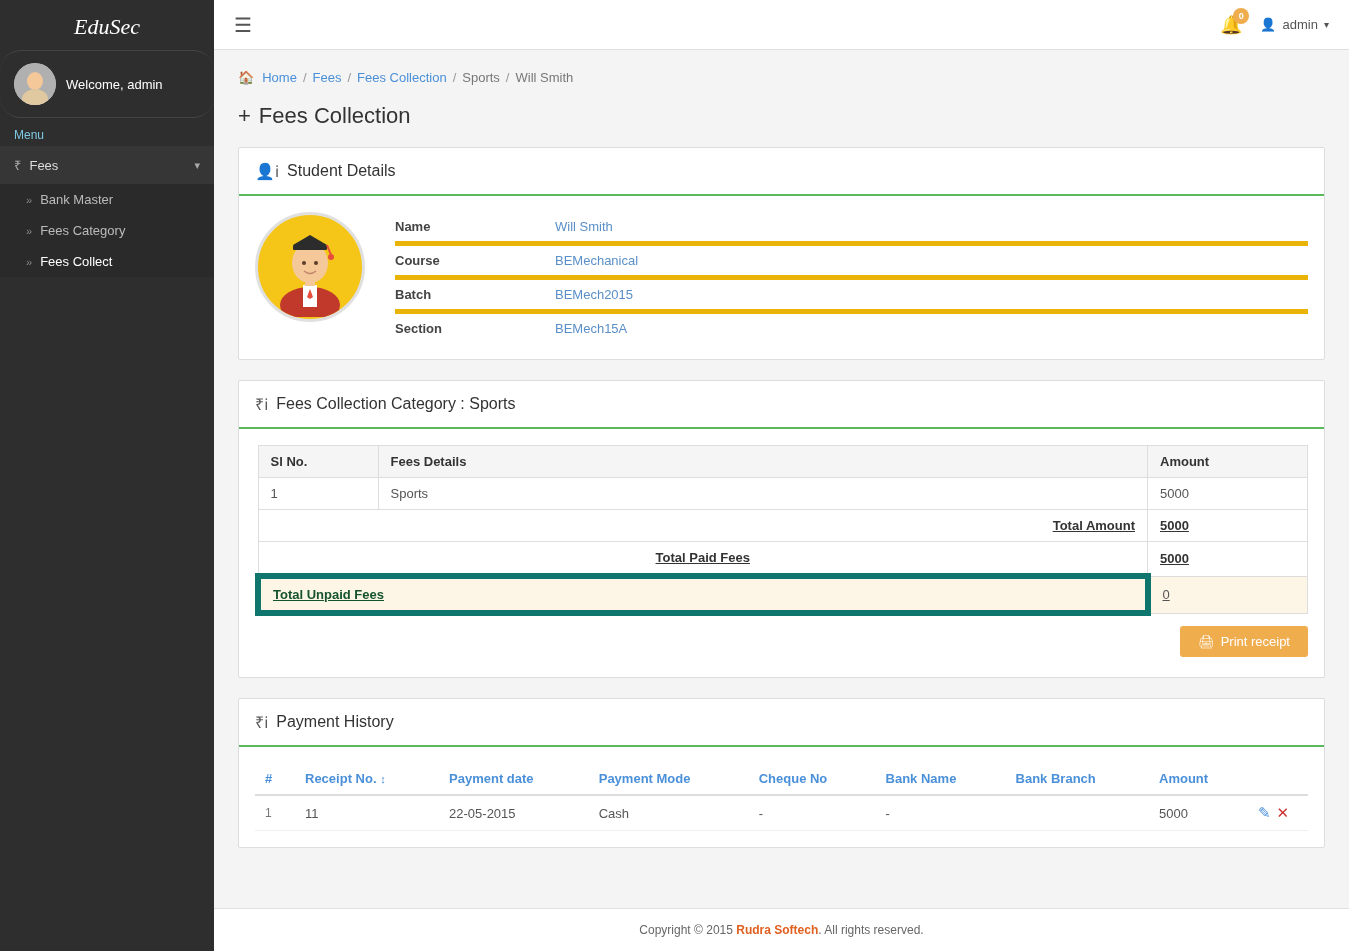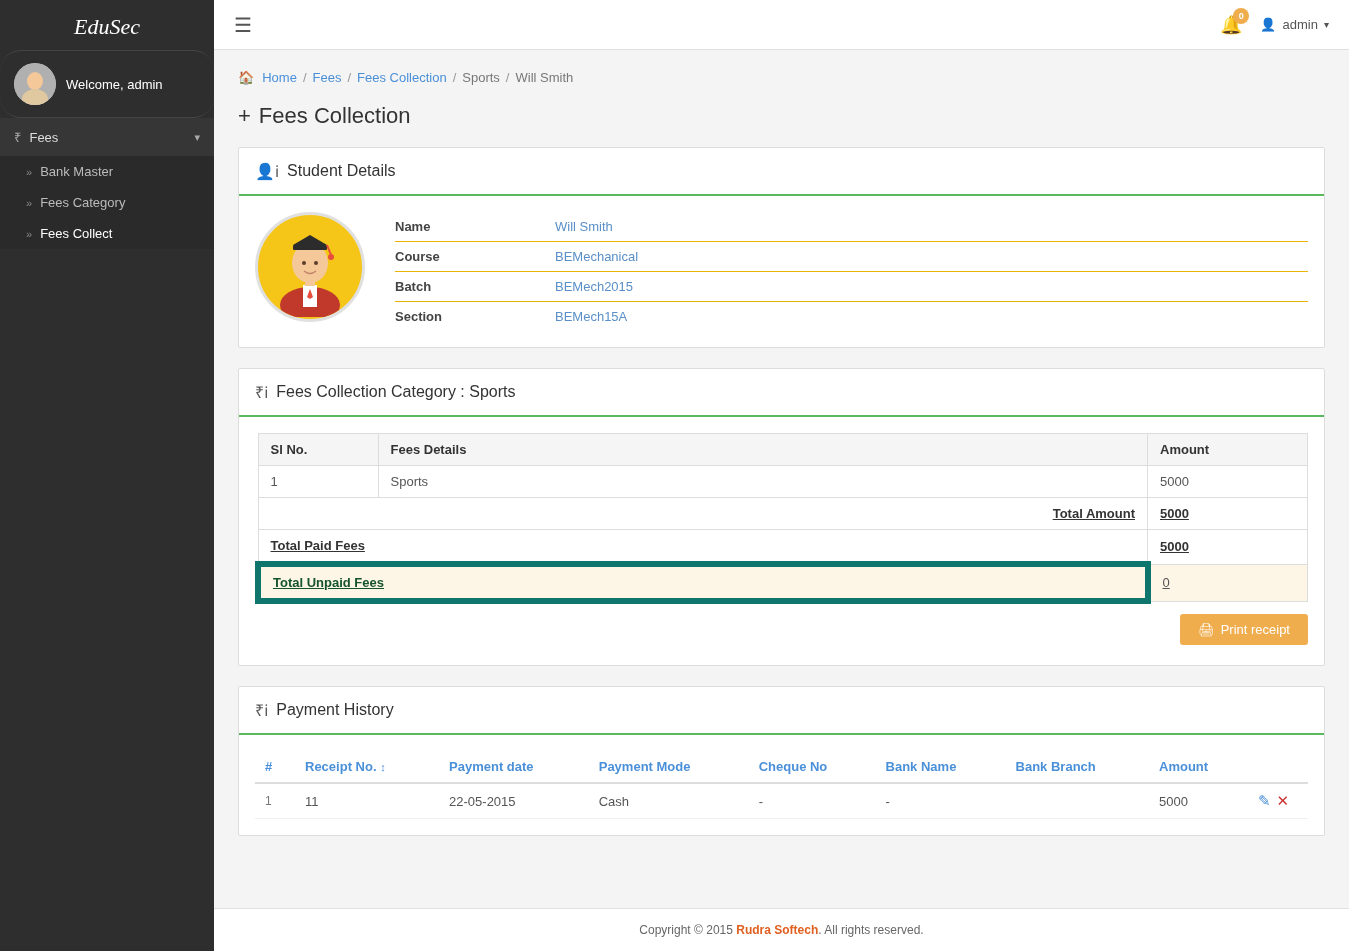--- a/index.html
+++ b/index.html
@@ -55,21 +55,21 @@
     .card { background: #fff; border: 1px solid #ddd; margin-bottom: 20px; border-radius: 2px; }
     .card-header { padding: 12px 16px; display: flex; align-items: center; gap: 8px; font-size: 16px; font-weight: 500; color: #333; border-bottom: 2px solid #5cb85c; }
     .card-header-icon { color: #5a5a5a; font-size: 16px; }
     .card-body { padding: 16px; }
 
     
     .student-details-grid { display: flex; gap: 30px; }
     .student-photo { flex-shrink: 0; }
     .student-photo-circle { width: 110px; height: 110px; border-radius: 50%; background: #f5c518; display: flex; align-items: center; justify-content: center; overflow: hidden; border: 3px solid #e0e0e0; }
     .student-info-table { flex: 1; }
-    .student-info-row { display: flex; border-bottom: 1px solid #eab308; padding: 7px 0; }
+    .student-info-row { display: flex; border-bottom: 5px solid #eab308; padding: 7px 0; }
     .student-info-row:last-child { border-bottom: none; }
     .student-info-label { width: 160px; font-weight: 600; color: #444; font-size: 13px; }
     .student-info-value { color: #5a8fc7; font-size: 13px; }
 
     
     .fees-table { width: 100%; border-collapse: collapse; border-radius: 7px; }
     .fees-table th { background: #f5f5f5; border: 1px solid #ddd; padding: 8px 12px; text-align: left; font-weight: 600; color: #333; font-size: 13px; }
     .fees-table td { border: 1px solid #ddd; padding: 8px 12px; font-size: 13px; color: #555; }
     .fees-table .total-row td { text-align: right; font-weight: 600; color: #333; text-decoration: underline; }
     .fees-table .total-row td.amount { text-align: left; }
@@ -105,20 +105,21 @@
     <div class="sidebar-user">
       <div class="sidebar-avatar">
         <svg viewBox="0 0 42 42" xmlns="http://www.w3.org/2000/svg">
           <circle cx="21" cy="21" r="21" fill="#b0b0b0"></circle>
           <ellipse cx="21" cy="18" rx="8" ry="9" fill="#f5c89a"></ellipse>
           <ellipse cx="21" cy="36" rx="13" ry="10" fill="#e0c8a0"></ellipse>
         </svg>
       </div>
       <span class="sidebar-username">Welcome, admin</span>
     </div>
+    <div class="sidebar-menu-label">Menu</div>
     <div class="sidebar-section">
       <div class="sidebar-section-header">
         <span class="sidebar-section-icon">₹</span>
         <span class="sidebar-section-label">Fees</span>
         <span class="sidebar-section-arrow">▾</span>
       </div>
       <div class="sidebar-sub-items">
         <div class="sidebar-sub-item">
           <span class="chevron">»</span>
           <span>Bank Master</span>
@@ -245,21 +246,21 @@
               <tr>
                 <td>1</td>
                 <td>Sports</td>
                 <td>5000</td>
               </tr>
               <tr class="total-row">
                 <td colspan="2" style="text-align:right; font-weight:600; color:#333; border:1px solid #ddd;">Total Amount</td>
                 <td class="amount">5000</td>
               </tr>
               <tr class="total-row">
-                <td colspan="2" style="text-align:left; font-weight:600; color:#333; border:1px solid #ddd;">Total Paid Fees</td>
+                <td colspan="2" style="text-align:center; font-weight:600; color:#333; border:1px solid #ddd;">Total Paid Fees</td>
                 <td class="amount">5000</td>
               </tr>
               <tr class="total-row unpaid-row">
                 <td colspan="2" style="text-align:left; font-weight:600; color:#14532d; border:6px solid #0f766e; background:#fdf5e6;">Total Unpaid Fees</td>
                 <td class="amount">0</td>
               </tr>
             </tbody>
           </table>
 
           <div class="print-btn-row">

